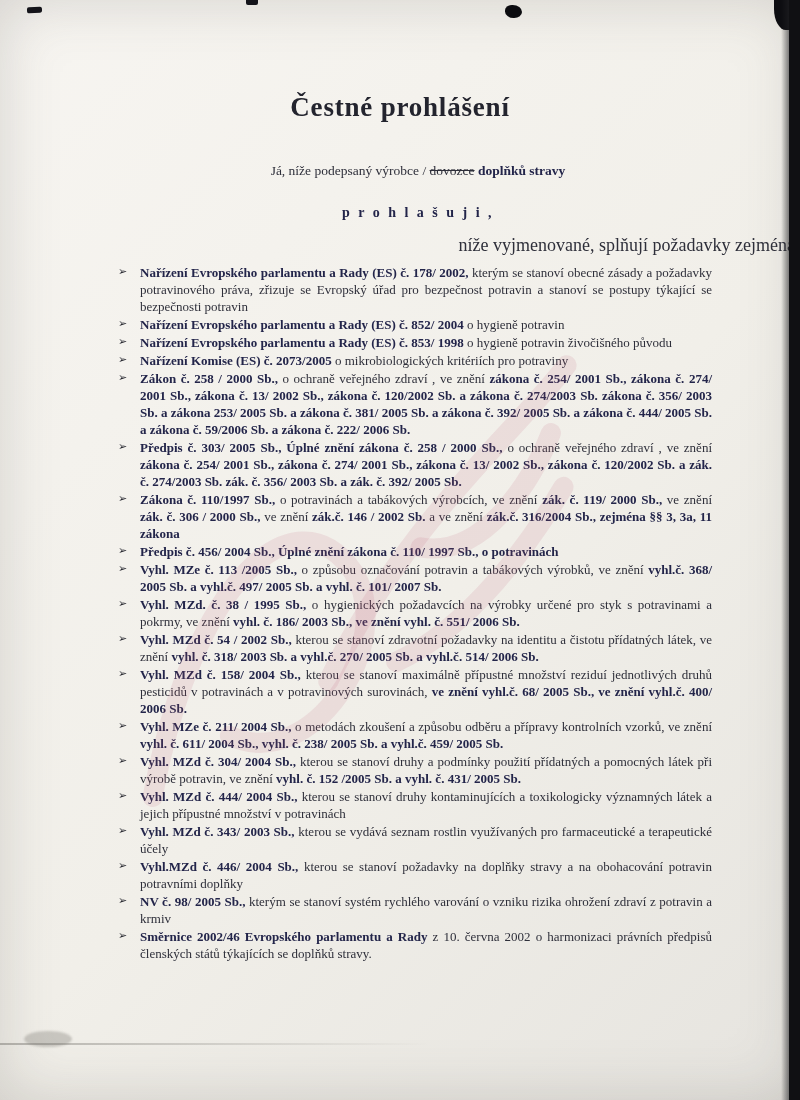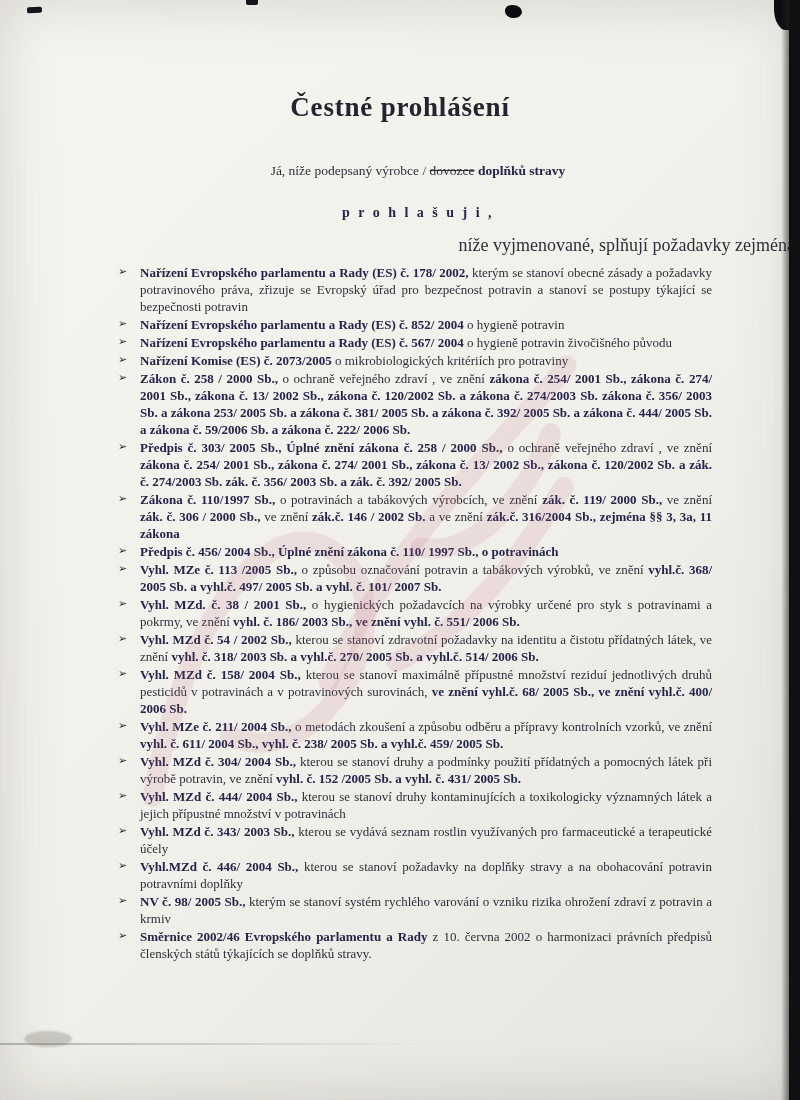--- a/index.html
+++ b/index.html
@@ -123,21 +123,21 @@
       <div class="item">
         <span class="bullet">➢</span>
         <div class="item-text"><span class="b">Nařízení Evropského parlamentu a Rady (ES) č. 178/ 2002,</span><span> kterým se stanoví obecné zásady a požadavky potravinového práva, zřizuje se Evropský úřad pro bezpečnost potravin a stanoví se postupy týkající se bezpečnosti potravin</span></div>
       </div>
       <div class="item">
         <span class="bullet">➢</span>
         <div class="item-text"><span class="b">Nařízení Evropského parlamentu a Rady (ES) č. 852/ 2004</span><span> o hygieně potravin</span></div>
       </div>
       <div class="item">
         <span class="bullet">➢</span>
-        <div class="item-text"><span class="b">Nařízení Evropského parlamentu a Rady (ES) č. 567/ 2004</span><span> o hygieně potravin živočišného původu</span></div>
+        <div class="item-text"><span class="b">Nařízení Evropského parlamentu a Rady (ES) č. 853/ 1998</span><span> o hygieně potravin živočišného původu</span></div>
       </div>
       <div class="item">
         <span class="bullet">➢</span>
         <div class="item-text"><span class="b">Nařízení Komise (ES) č. 2073/2005</span><span> o mikrobiologických kritériích pro potraviny</span></div>
       </div>
       <div class="item">
         <span class="bullet">➢</span>
         <div class="item-text"><span class="b">Zákon č. 258 / 2000 Sb.,</span><span> o ochraně veřejného zdraví , ve znění </span><span class="b">zákona č. 254/ 2001 Sb., zákona č. 274/ 2001 Sb., zákona č. 13/ 2002 Sb., zákona č. 120/2002 Sb. a zákona č. 274/2003 Sb. zákona č. 356/ 2003 Sb. a zákona 253/ 2005 Sb. a zákona č. 381/ 2005 Sb. a zákona č. 392/ 2005 Sb. a zákona č. 444/ 2005 Sb. a zákona č. 59/2006 Sb. a zákona č. 222/ 2006 Sb.</span></div>
       </div>
       <div class="item">
@@ -151,21 +151,21 @@
       <div class="item">
         <span class="bullet">➢</span>
         <div class="item-text"><span class="b">Předpis č. 456/ 2004 Sb., Úplné znění zákona č. 110/ 1997 Sb., o potravinách</span></div>
       </div>
       <div class="item">
         <span class="bullet">➢</span>
         <div class="item-text"><span class="b">Vyhl. MZe č. 113 /2005 Sb.,</span><span> o způsobu označování potravin a tabákových výrobků, ve znění </span><span class="b">vyhl.č. 368/ 2005 Sb. a vyhl.č. 497/ 2005 Sb. a vyhl. č. 101/ 2007 Sb.</span></div>
       </div>
       <div class="item">
         <span class="bullet">➢</span>
-        <div class="item-text"><span class="b">Vyhl. MZd. č. 38 / 2001 Sb.,</span><span> o hygienických požadavcích na výrobky určené pro styk s potravinami a pokrmy, ve znění </span><span class="b">vyhl. č. 186/ 2003 Sb., ve znění vyhl. č. 551/ 2006 Sb.</span></div>
+        <div class="item-text"><span class="b">Vyhl. MZd. č. 38 / 1995 Sb.,</span><span> o hygienických požadavcích na výrobky určené pro styk s potravinami a pokrmy, ve znění </span><span class="b">vyhl. č. 186/ 2003 Sb., ve znění vyhl. č. 551/ 2006 Sb.</span></div>
       </div>
       <div class="item">
         <span class="bullet">➢</span>
         <div class="item-text"><span class="b">Vyhl. MZd č. 54 / 2002 Sb.,</span><span> kterou se stanoví zdravotní požadavky na identitu a čistotu přídatných látek, ve znění </span><span class="b">vyhl. č. 318/ 2003 Sb. a vyhl.č. 270/ 2005 Sb. a vyhl.č. 514/ 2006 Sb.</span></div>
       </div>
       <div class="item">
         <span class="bullet">➢</span>
         <div class="item-text"><span class="b">Vyhl. MZd č. 158/ 2004 Sb.,</span><span> kterou se stanoví maximálně přípustné množství reziduí jednotlivých druhů pesticidů v potravinách a v potravinových surovinách, </span><span class="b">ve znění vyhl.č. 68/ 2005 Sb., ve znění vyhl.č. 400/ 2006 Sb.</span></div>
       </div>
       <div class="item">

